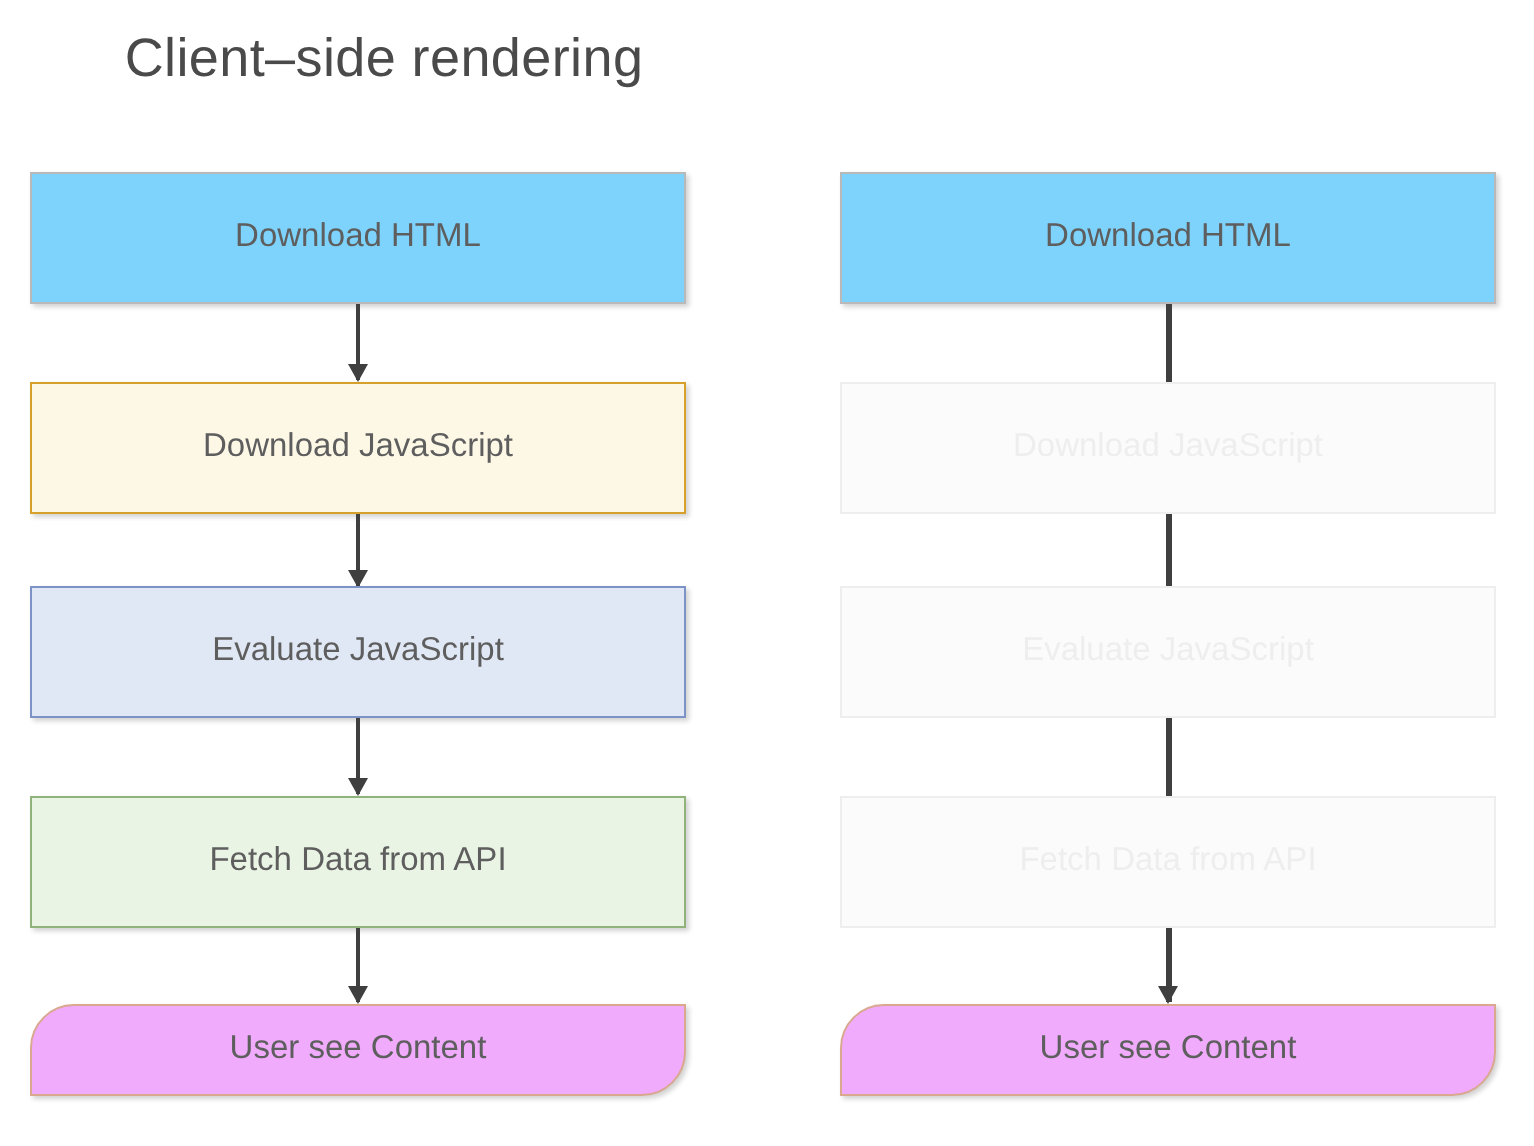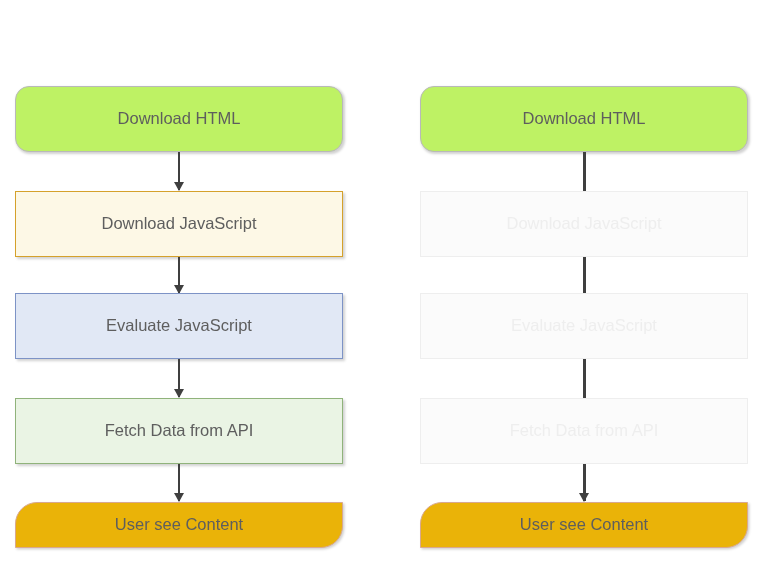--- a/index.html
+++ b/index.html
@@ -49,26 +49,26 @@
     justify-content: center;
     font-size: 16.5px;
     line-height: 1.2;
     border: 1px solid #b6b6b6;
     background: #f5f5f5;
     color: #5e5e5e;
     box-shadow: 1.5px 1.5px 2.5px rgba(0,0,0,0.18);
   }
 
   
-  .node.gray   { background:#bef264; border-color:#b9b9b9;border-radius:14px; }
+  .node.gray   { background:#7dd3fc; border-color:#b9b9b9; }
   .node.yellow { background:#fdf8e6; border-color:#d5a12b; }
   .node.blue   { background:#e1e8f5; border-color:#7d93c6; }
   .node.green  { background:#eaf4e4; border-color:#90b37b; }
   .node.peach  {
-    background:#eab308;
+    background:#f0abfc;
     border-color:#d9a88e;
     border-top-left-radius: 22px;
     border-bottom-right-radius: 22px;
   }
 
   
   .node.faded {
     background: #fbfbfb;
     border-color: #eeeeee;
     color: #eeeeee;
@@ -94,20 +94,21 @@
   }
   .arrow.long { width: 2.5px; }
 </style>
 </head>
 <body>
 
 <div class="diagram">
 
   <div class="column left">
 
+    <div class="col-title">Client–side rendering</div>
 
     <div class="node gray" style="left:15px; top:86px; width:328px; height:66px;">
       <span>Download HTML</span>
     </div>
 
     <div class="arrow" style="left:178px; top:152px; height:38px;"></div>
 
     <div class="node yellow" style="left:15px; top:191px; width:328px; height:66px;">
       <span>Download JavaScript</span>
     </div>

